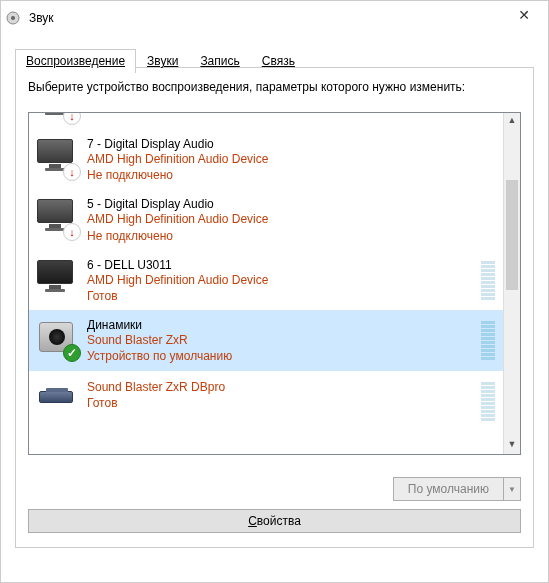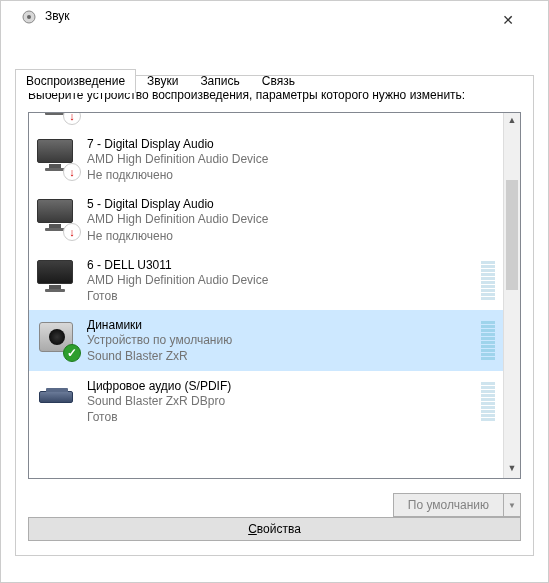--- a/index.html
+++ b/index.html
@@ -1,26 +1,26 @@
 <!DOCTYPE html>
 <html><head>
 <meta charset="utf-8">
 <style>
   * { box-sizing: border-box; margin: 0; padding: 0; font-family: "Segoe UI", Tahoma, sans-serif; }
   body { background: #fff; width: 549px; height: 583px; overflow: hidden; font-size: 12px; }
   .window { width: 549px; height: 583px; border: 1px solid #ccc; position: relative; display: flex; flex-direction: column; background: #fff; }
-  .titlebar { height: 34px; display: flex; padding: 0 20px; margin-top: 8px; }
+  .titlebar { height: 34px; display: flex; align-items: center; padding: 0 4px; }
   .titlebar .icon { width: 16px; height: 16px; margin-right: 8px; }
   .titlebar .title { flex: 1; font-size: 12px; }
   .titlebar .close { width: 40px; height: 28px; text-align: center; line-height: 22px; font-size: 14px; color: #333; cursor: pointer; }
   .content { padding: 8px 14px 0 14px; flex: 1; display: flex; flex-direction: column; }
   .tabs { display: flex; border-bottom: 1px solid #ccc; font-size: 12px; }
-  .tab { padding: 4px 10px 5px 10px; border: 1px solid transparent; border-bottom: none; position: relative; top: 18px; cursor: pointer; color: #000; }
+  .tab { padding: 4px 10px 5px 10px; border: 1px solid transparent; border-bottom: none; position: relative; top: 6px; cursor: pointer; color: #000; text-decoration: underline; }
   .tab.active { border-color: #ccc; background: #fff; }
-  .tabpanel { border: 1px solid #ccc; border-top: none; padding: 12px 12px 14px 12px; display: flex; flex-direction: column; height: 480px; }
+  .tabpanel { border: 1px solid #ccc; border-top: none; padding: 12px 12px 14px 12px; display: flex; flex-direction: column; height: 480px; gap: 8px; }
   .prompt { font-size: 12px; margin-bottom: 10px; }
   .listwrap { flex: 1; border: 1px solid #828790; position: relative; overflow: hidden; background: #fff; }
   .list { position: absolute; left: 0; top: 0; right: 17px; bottom: 0; overflow: hidden; }
   .scrollbar { position: absolute; right: 0; top: 0; bottom: 0; width: 17px; background: #f0f0f0; border-left: 1px solid #ddd; }
   .sb-btn { height: 17px; text-align: center; line-height: 15px; font-size: 9px; color: #555; cursor: pointer; }
   .sb-track { position: absolute; top: 17px; bottom: 17px; left: 0; right: 0; }
   .sb-thumb { position: absolute; left: 2px; right: 2px; top: 50px; height: 110px; background: #cdcdcd; cursor: pointer; }
   .sb-bottom { position: absolute; bottom: 0; left: 0; right: 0; }
   .item { display: flex; align-items: flex-start; padding: 6px 8px 6px 6px; border-bottom: 0; }
   .item.selected { background: #cde8ff; }
@@ -31,21 +31,21 @@
   .base { position: absolute; left: 10px; top: 33px; width: 20px; height: 3px; background: #666; border-radius: 1px; }
   .badge { position: absolute; right: -2px; bottom: -2px; width: 18px; height: 18px; border-radius: 50%; background: #fff; border: 1px solid #ccc; display: flex; align-items: center; justify-content: center; font-size: 11px; font-weight: bold; }
   .badge.red { color: #d40000; }
   .badge.green { background: #2e9e2e; border-color: #1d7a1d; color: #fff; font-size: 12px; }
   .speaker { position: absolute; left: 4px; top: 6px; width: 34px; height: 30px; background: linear-gradient(#d8d8d8,#aaa); border: 1px solid #888; border-radius: 3px; }
   .speaker:after { content:""; position:absolute; left:9px; top:6px; width: 16px; height: 16px; background: radial-gradient(#333,#000); border-radius:50%; }
   .spdif { position: absolute; left: 4px; top: 14px; width: 34px; height: 12px; background: linear-gradient(#6a7a98,#3a4a68); border: 1px solid #2a3a58; border-radius: 2px; }
   .spdif:before { content:""; position:absolute; left: 6px; top: -4px; width: 22px; height: 4px; background:#5a6a88; border-radius:1px 1px 0 0;}
   .txt { flex: 1; padding-top: 2px; }
   .name { font-size: 12px; color: #000; }
-  .sub { font-size: 12px; color: #737373; line-height: 1.35; }
+  .sub { font-size: 12px; color: #c2410c; line-height: 1.35; }
   .meter { width: 14px; height: 44px; margin-left: 6px; display: flex; flex-direction: column-reverse; }
   .meter .bar { height: 3px; margin-top: 1px; background: #cfe4ee; }
   .meter.on .bar { background: #9fd4ec; }
   .btnrow { display: flex; align-items: center; margin-top: 14px; gap: 8px; }
   .spacer { flex: 1; }
   button.win { font-size: 12px; padding: 2px 12px; height: 24px; background: #e1e1e1; border: 1px solid #adadad; cursor: pointer; min-width: 76px; }
   button.win:disabled { color: #838383; cursor: default; background: #ececec; }
   .dropdown { display: flex; border-radius: 7px; }
   .dropdown button.win:first-child { border-right: none; padding: 2px 14px; }
   .dropdown button.arrow { min-width: 18px; width: 18px; padding: 0; font-size: 8px; }
@@ -141,42 +141,41 @@
                 <div class="bar"></div>
               </div>
             </div>
             <div class="item selected">
               <div class="devicon">
                 <div class="speaker"></div>
                 <div class="badge green">✓</div>
               </div>
               <div class="txt">
                 <div class="name">Динамики</div>
+                <div class="sub">Sound Blaster ZxR</div>
                 <div class="sub">Устройство по умолчанию</div>
-                <div class="sub">Sound Blaster ZxR</div>
               </div>
               <div class="meter on">
                 <div class="bar"></div>
                 <div class="bar"></div>
                 <div class="bar"></div>
                 <div class="bar"></div>
                 <div class="bar"></div>
                 <div class="bar"></div>
                 <div class="bar"></div>
                 <div class="bar"></div>
                 <div class="bar"></div>
                 <div class="bar"></div>
               </div>
             </div>
             <div class="item">
               <div class="devicon">
                 <div class="spdif"></div>
               </div>
               <div class="txt">
-                <div class="name">Цифровое аудио (S/PDIF)</div>
                 <div class="sub">Sound Blaster ZxR DBpro</div>
                 <div class="sub">Готов</div>
               </div>
               <div class="meter">
                 <div class="bar"></div>
                 <div class="bar"></div>
                 <div class="bar"></div>
                 <div class="bar"></div>
                 <div class="bar"></div>
                 <div class="bar"></div>

